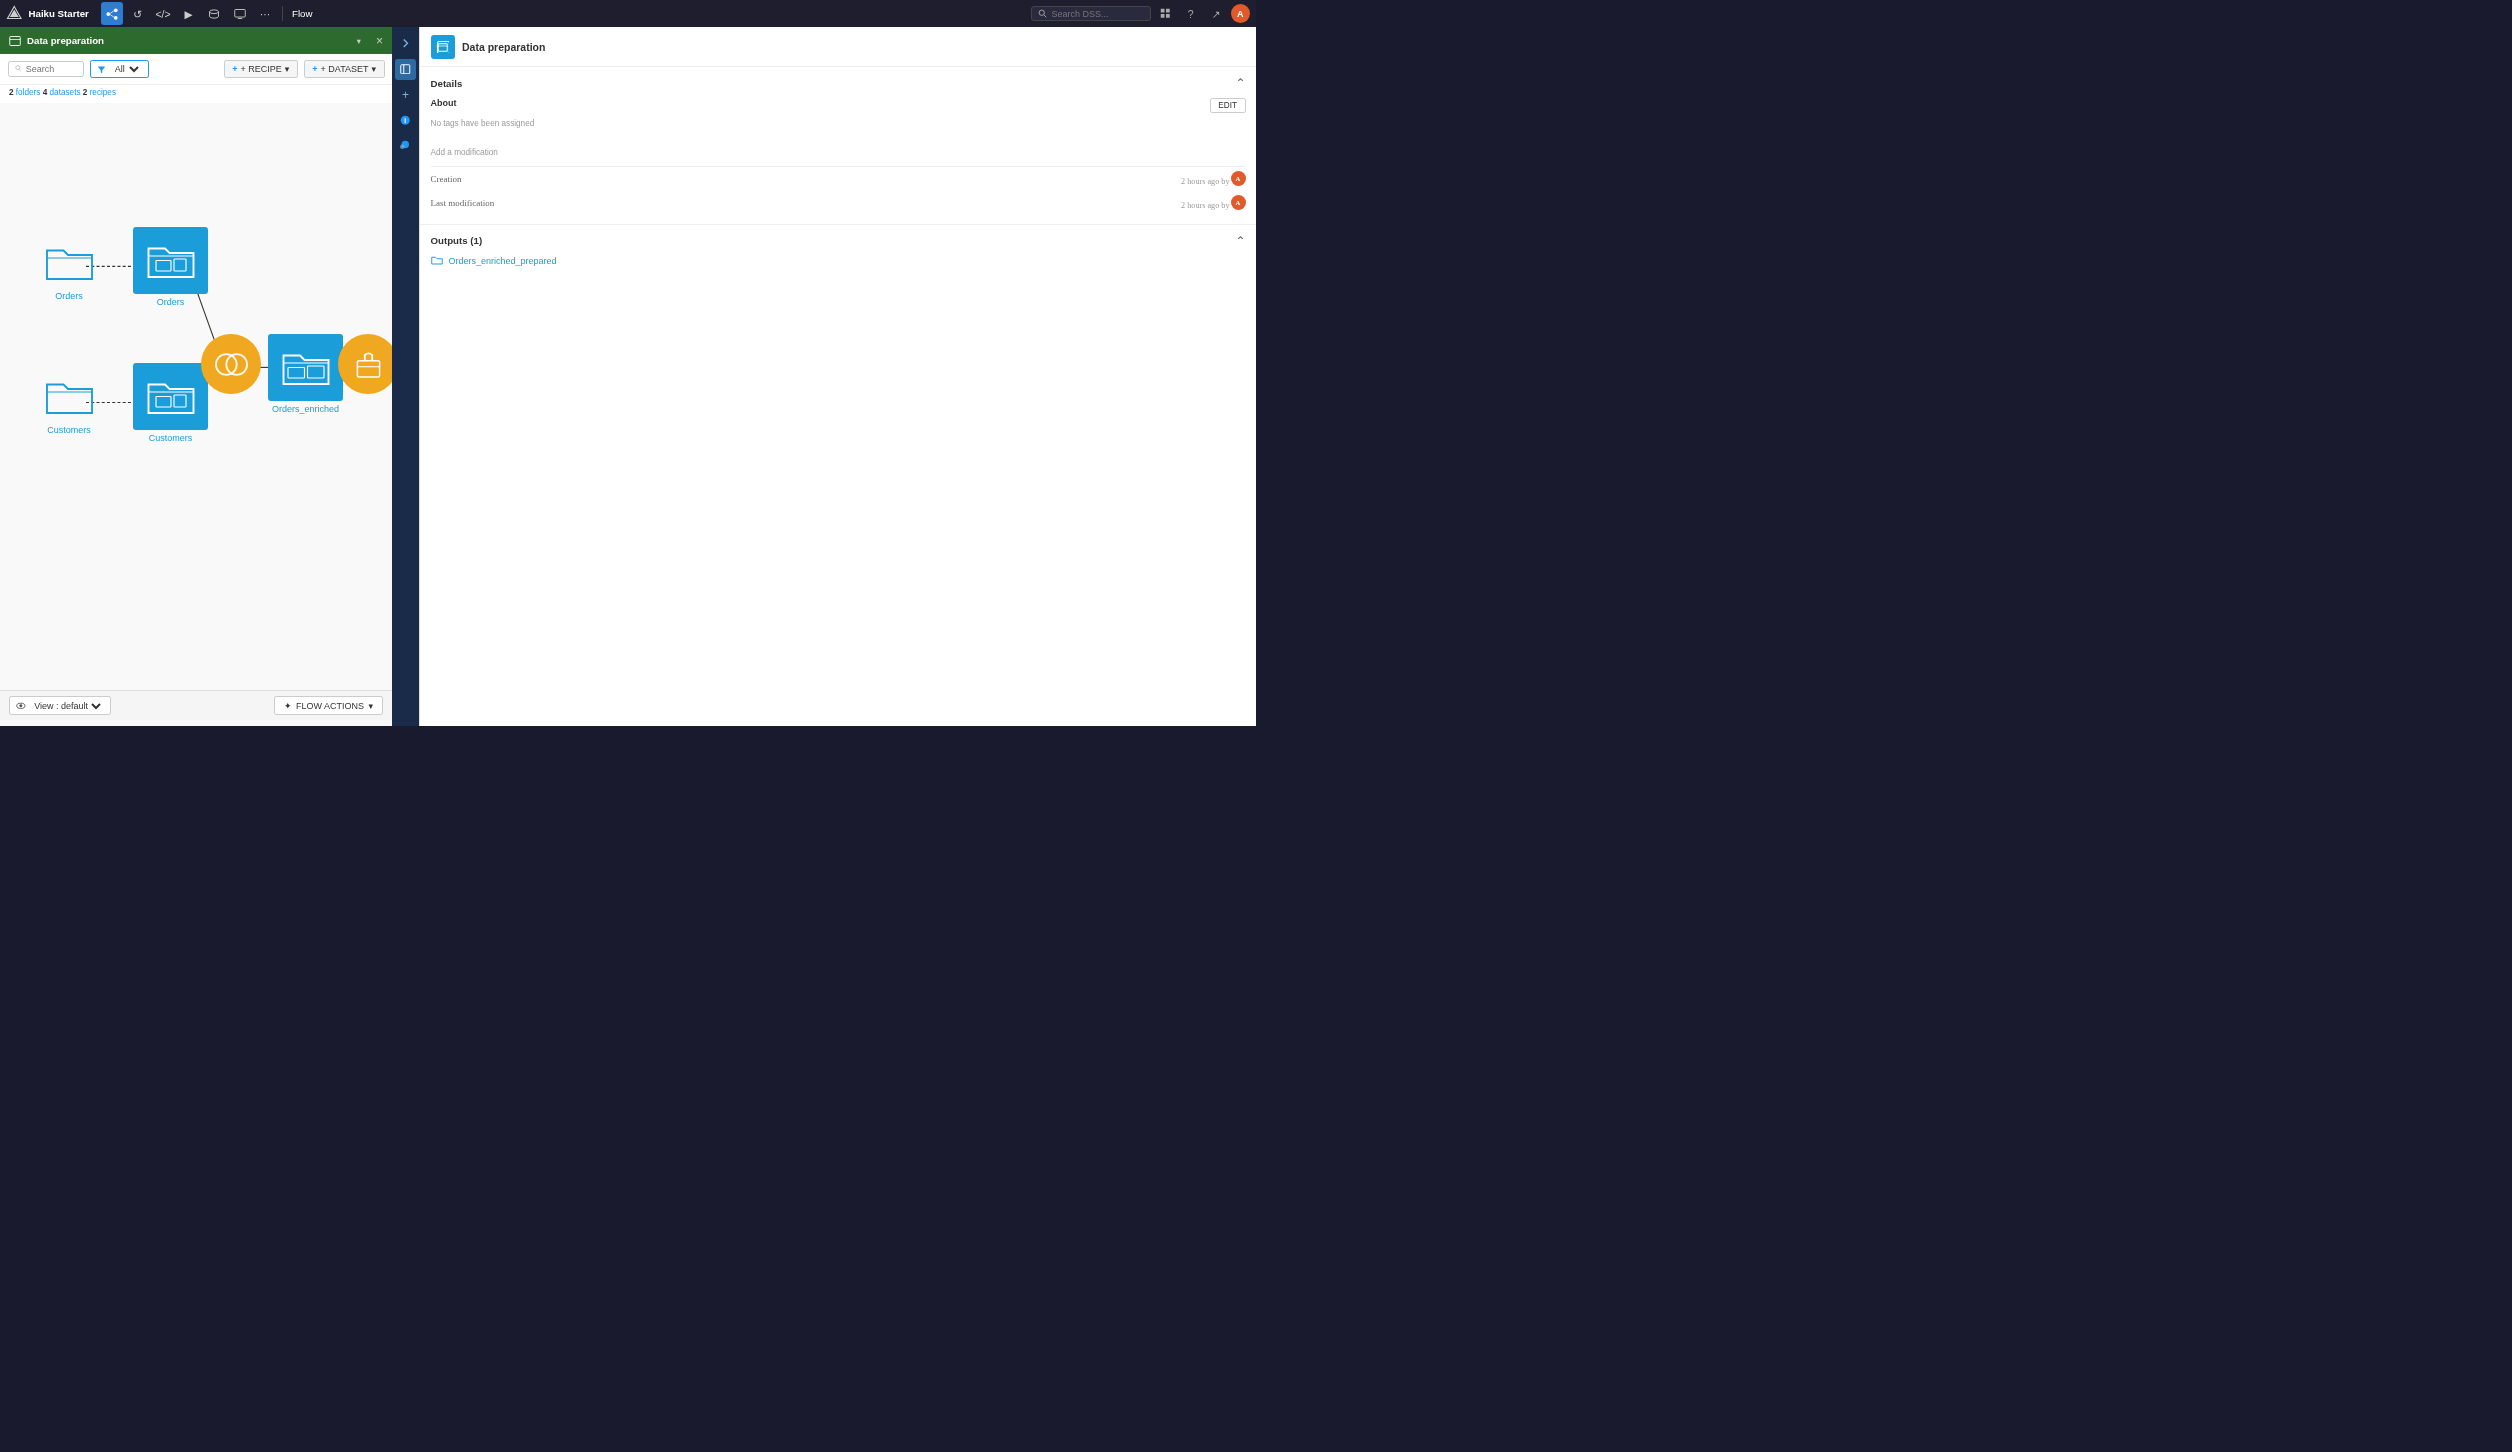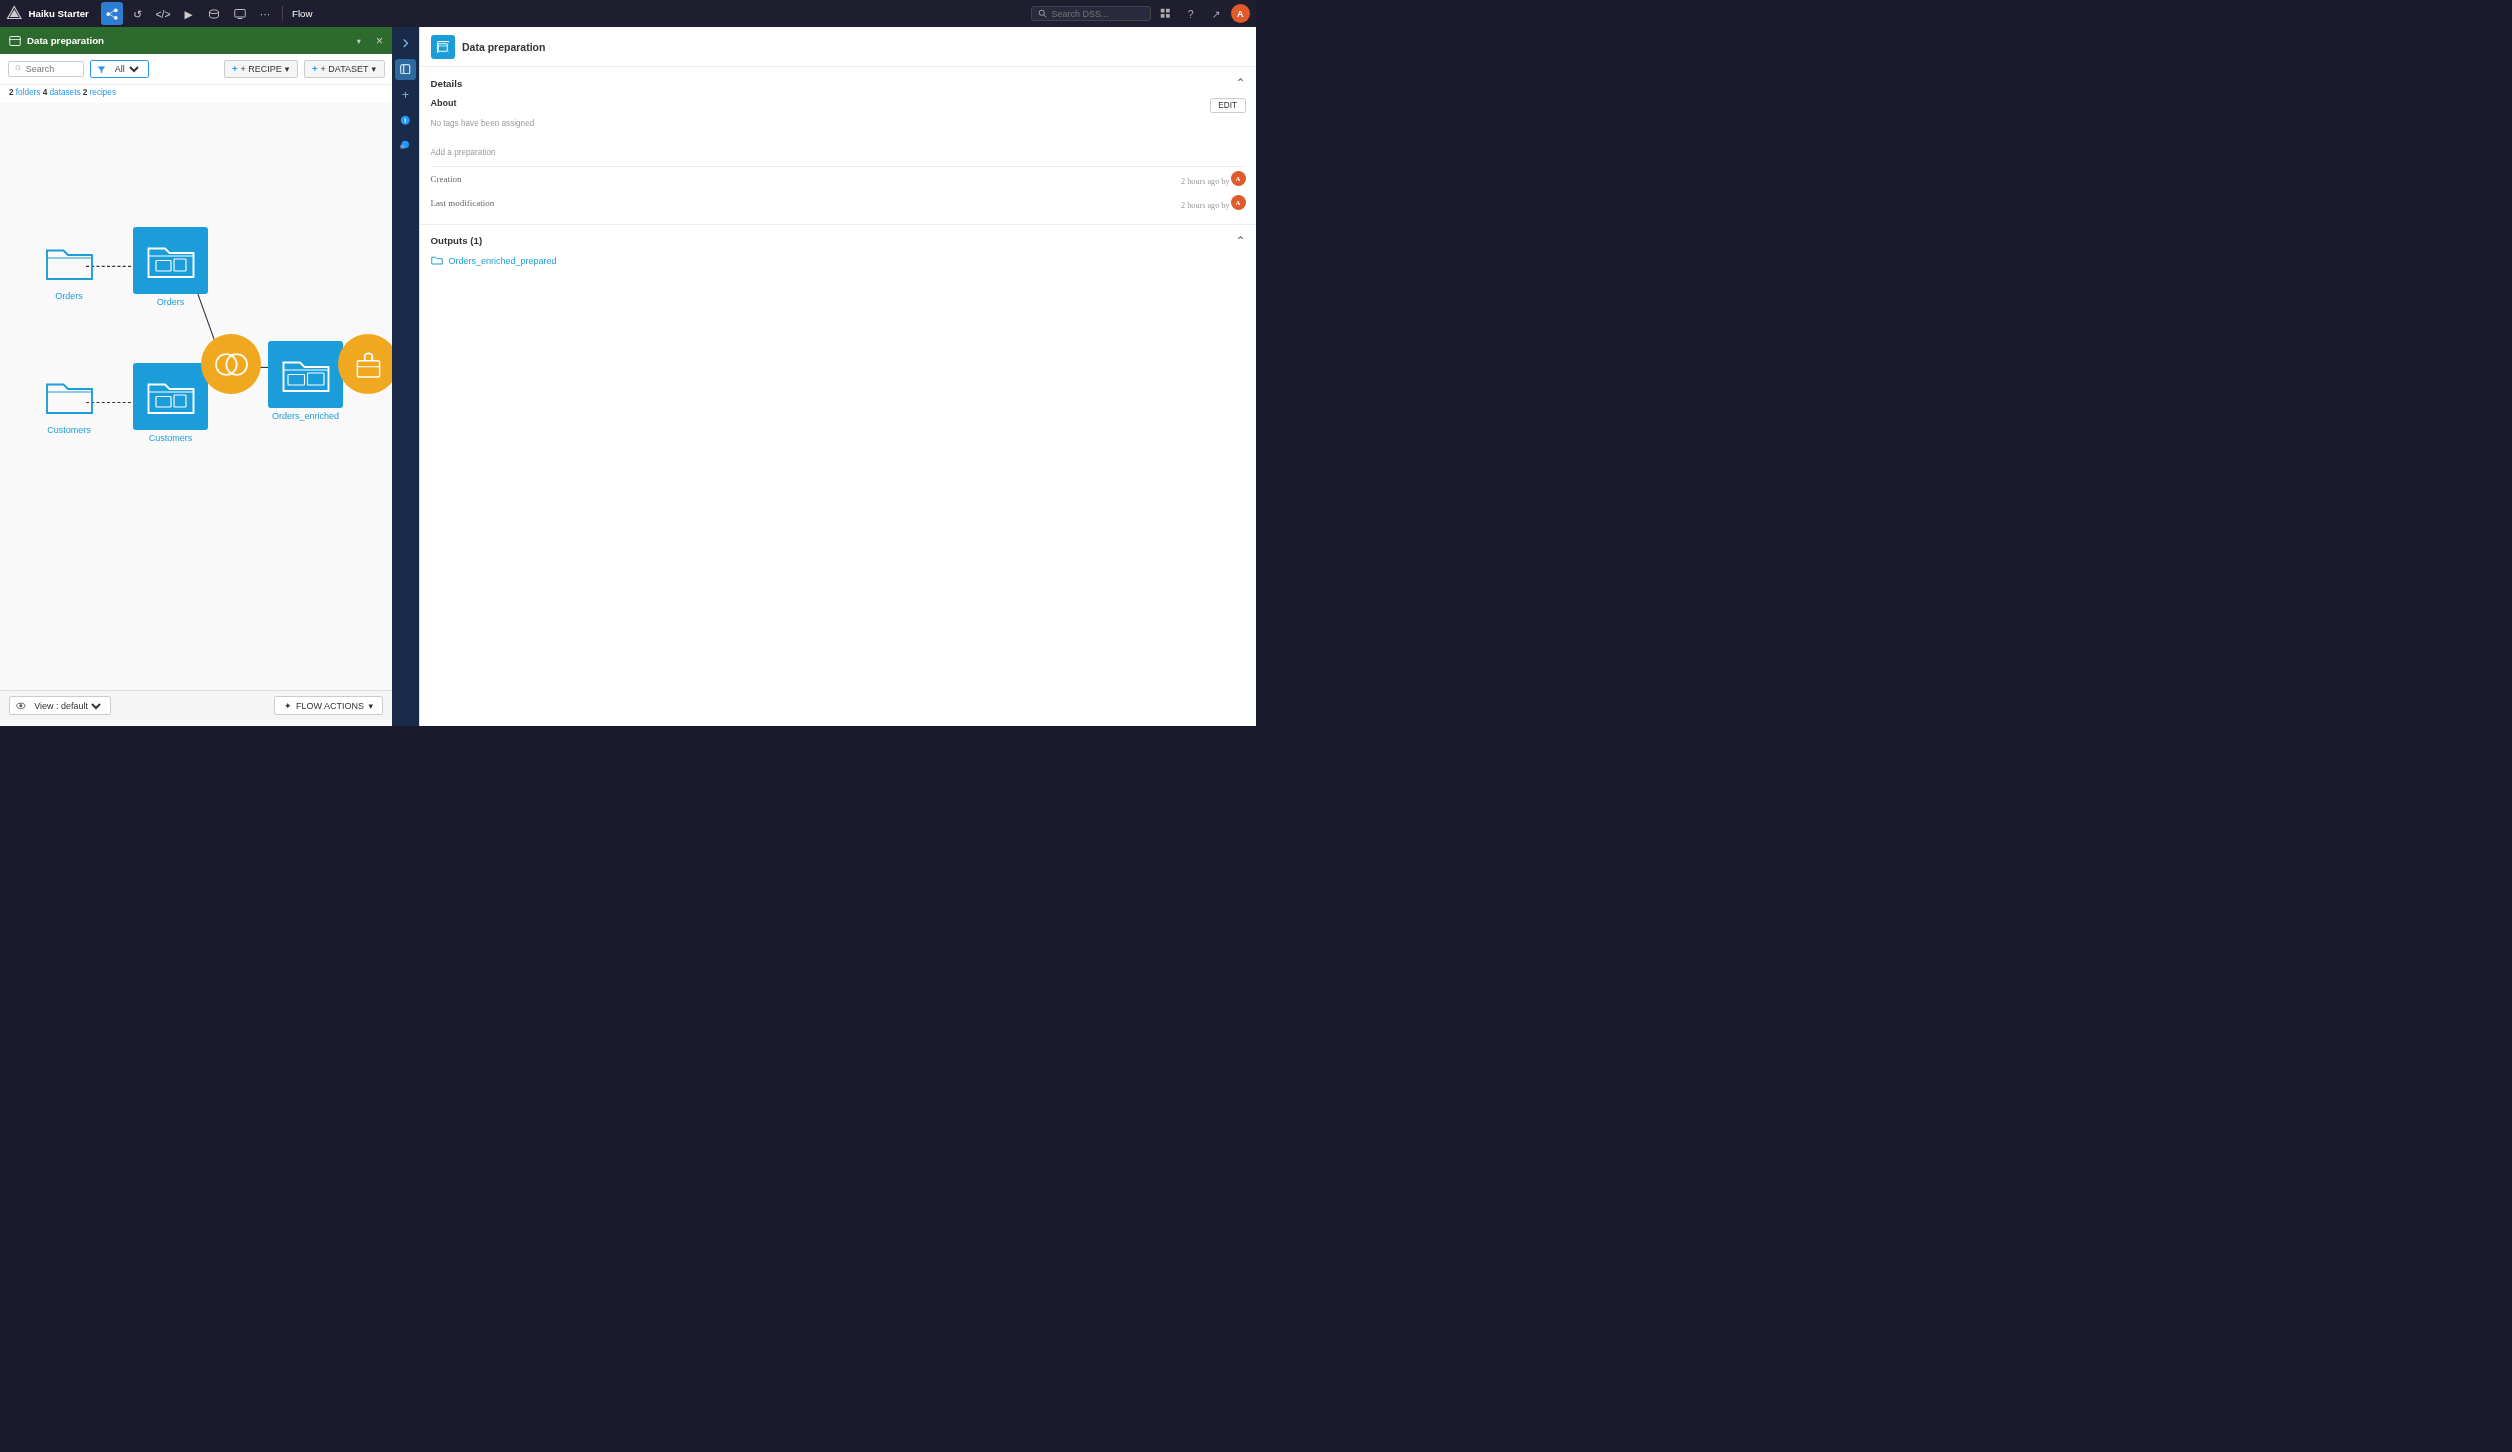--- a/index.html
+++ b/index.html
@@ -344,21 +344,21 @@
 
       <div class="node-group" style="left:201px;top:231px;">
         <div class="circle-node">
           <svg viewBox="0 0 50 50" fill="none">
             <circle cx="18" cy="25" r="14" stroke="#fff" stroke-width="2.5" fill="none" opacity="0.9"></circle>
             <circle cx="32" cy="25" r="14" stroke="#fff" stroke-width="2.5" fill="none" opacity="0.9"></circle>
           </svg>
         </div>
       </div>
 
-      <div class="node-group" style="left:268px;top:238px;">
+      <div class="node-group" style="left:268px;top:231px;">
         <div class="folder-node-blue">
           <svg viewBox="0 0 68 60" fill="none">
             <path d="M4,14 L4,52 L64,52 L64,20 L32,20 L26,14 Z" stroke="#fff" stroke-width="2.5" fill="none"></path>
             <path d="M4,24 L64,24" stroke="#fff" stroke-width="1.5"></path>
             <rect x="10" y="30" width="22" height="14" rx="1" fill="none" stroke="#fff" stroke-width="1.5"></rect>
             <rect x="36" y="28" width="22" height="16" rx="1" fill="none" stroke="#fff" stroke-width="1.5"></rect>
           </svg>
         </div>
         <span class="node-label">Orders_enriched</span>
       </div>
@@ -438,21 +438,21 @@
         <span class="dp-section-title">Details</span>
         <span class="dp-toggle">⌃</span>
       </div>
 
       <div style="display:flex;justify-content:space-between;align-items:flex-start;margin-bottom:6px;">
         <span class="dp-about-label">About</span>
         <button class="dp-edit-btn">EDIT</button>
       </div>
 
       <p class="dp-no-tags">No tags have been assigned</p>
-      <p class="dp-add-desc">Add a preparation</p>
+      <p class="dp-add-desc">Add a modification</p>
 
       <div style="margin-top:9px;border-top:0.7px solid #eee;"></div>
 
       <div class="dp-row">
         <span class="dp-row-label">Creation</span>
         <div class="dp-row-value">
           <span>2 hours ago by</span>
           <div class="dp-avatar-sm">A</div>
         </div>
       </div>

